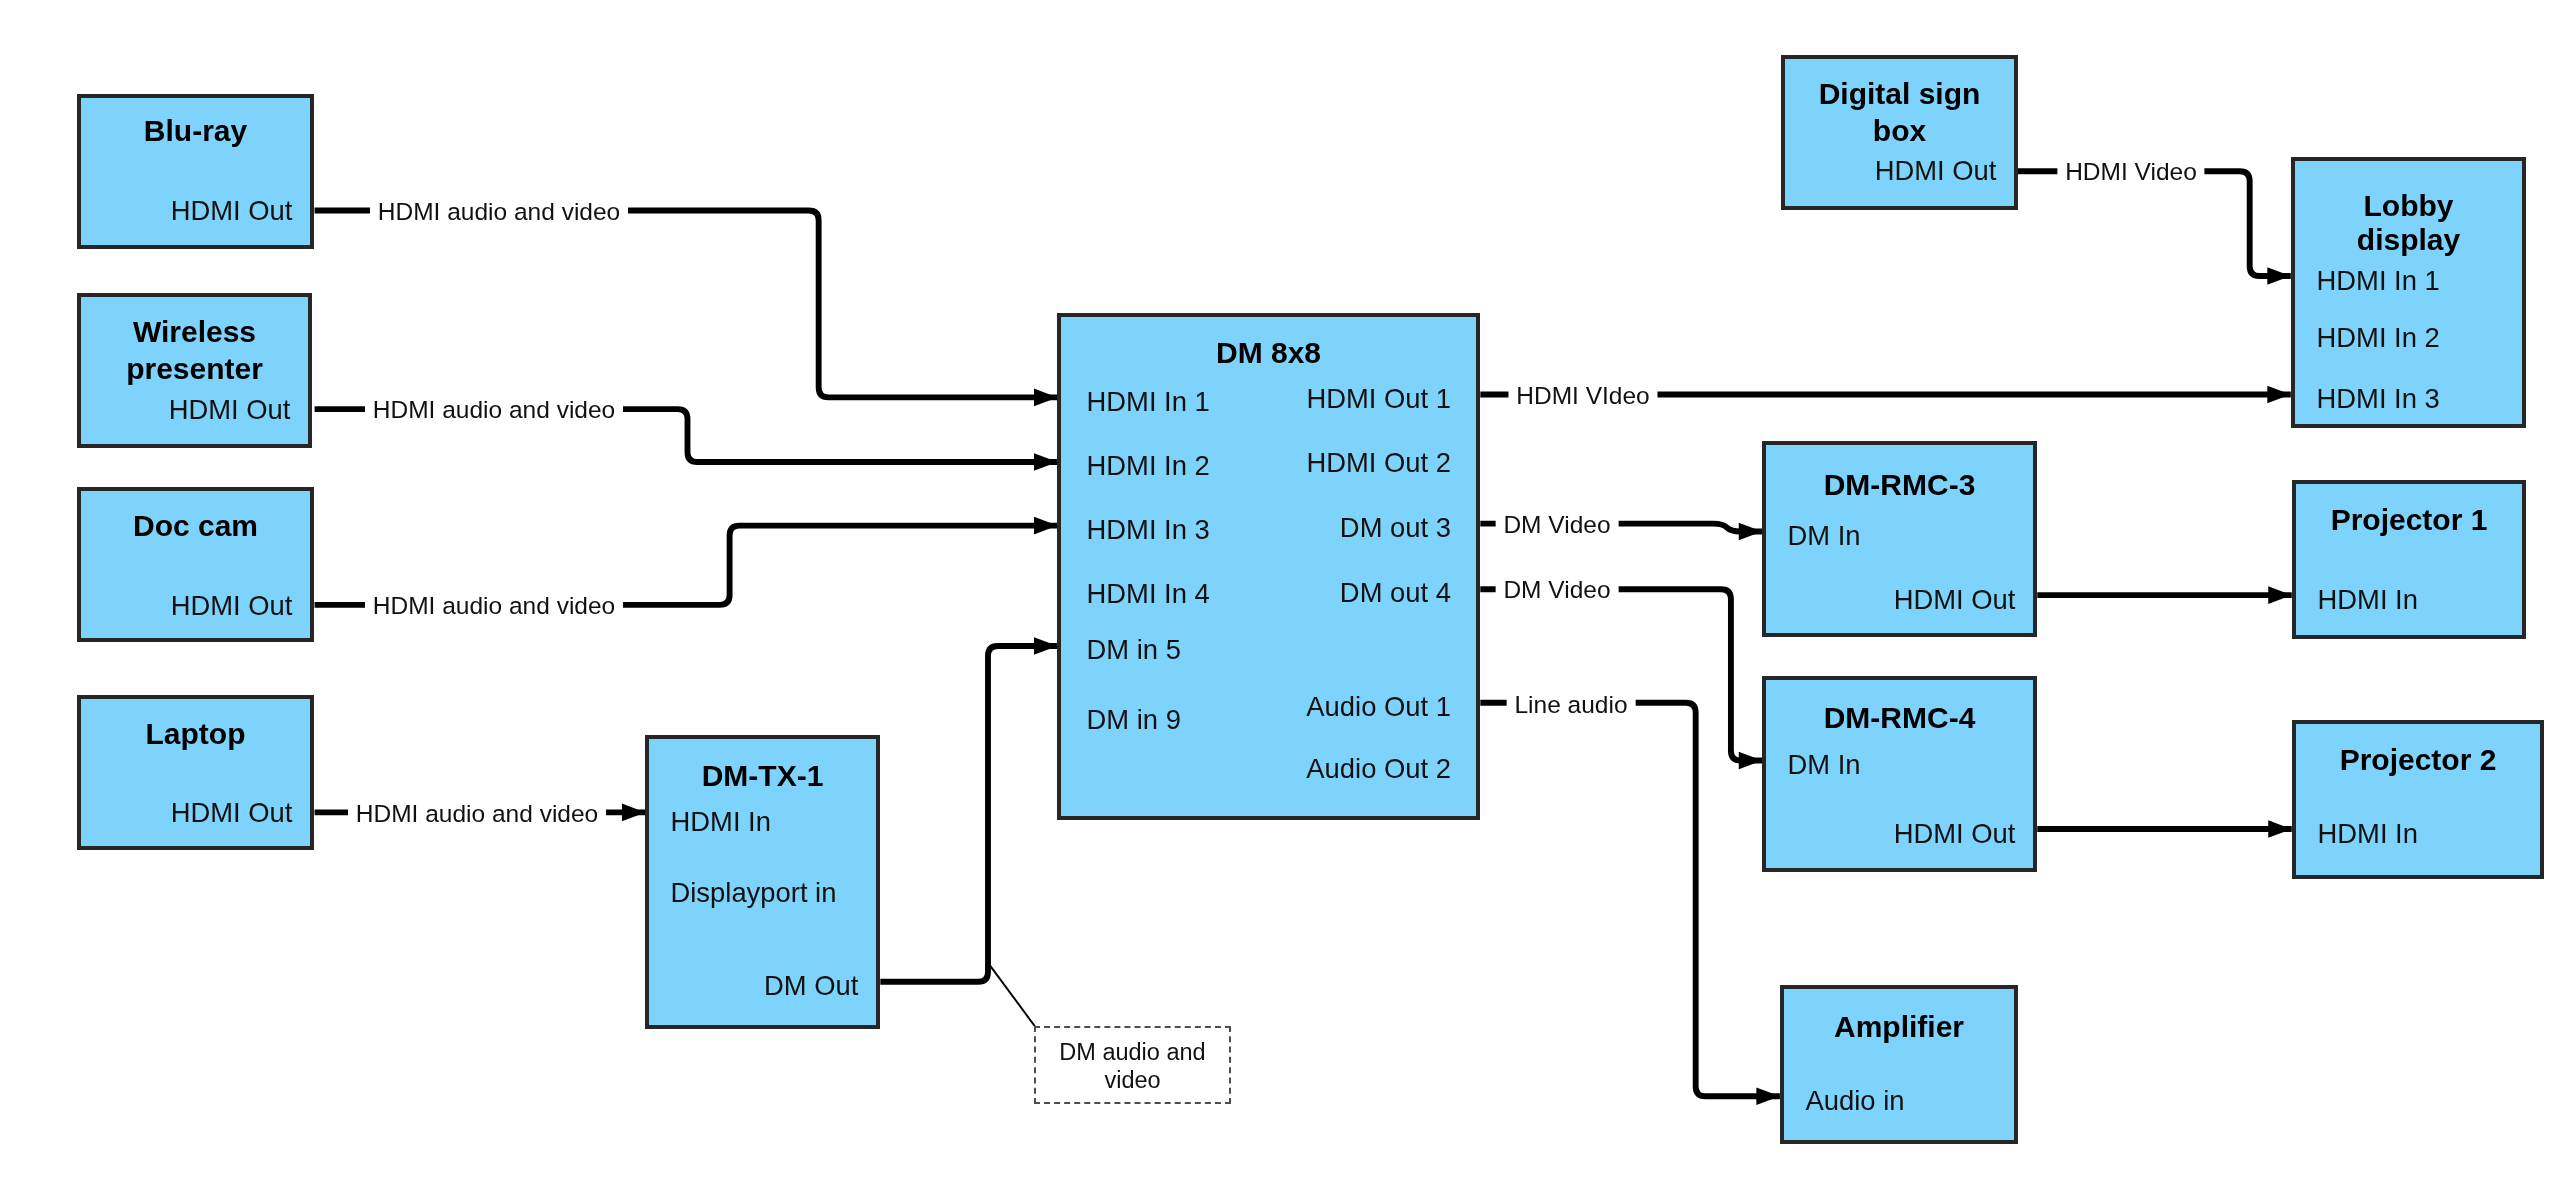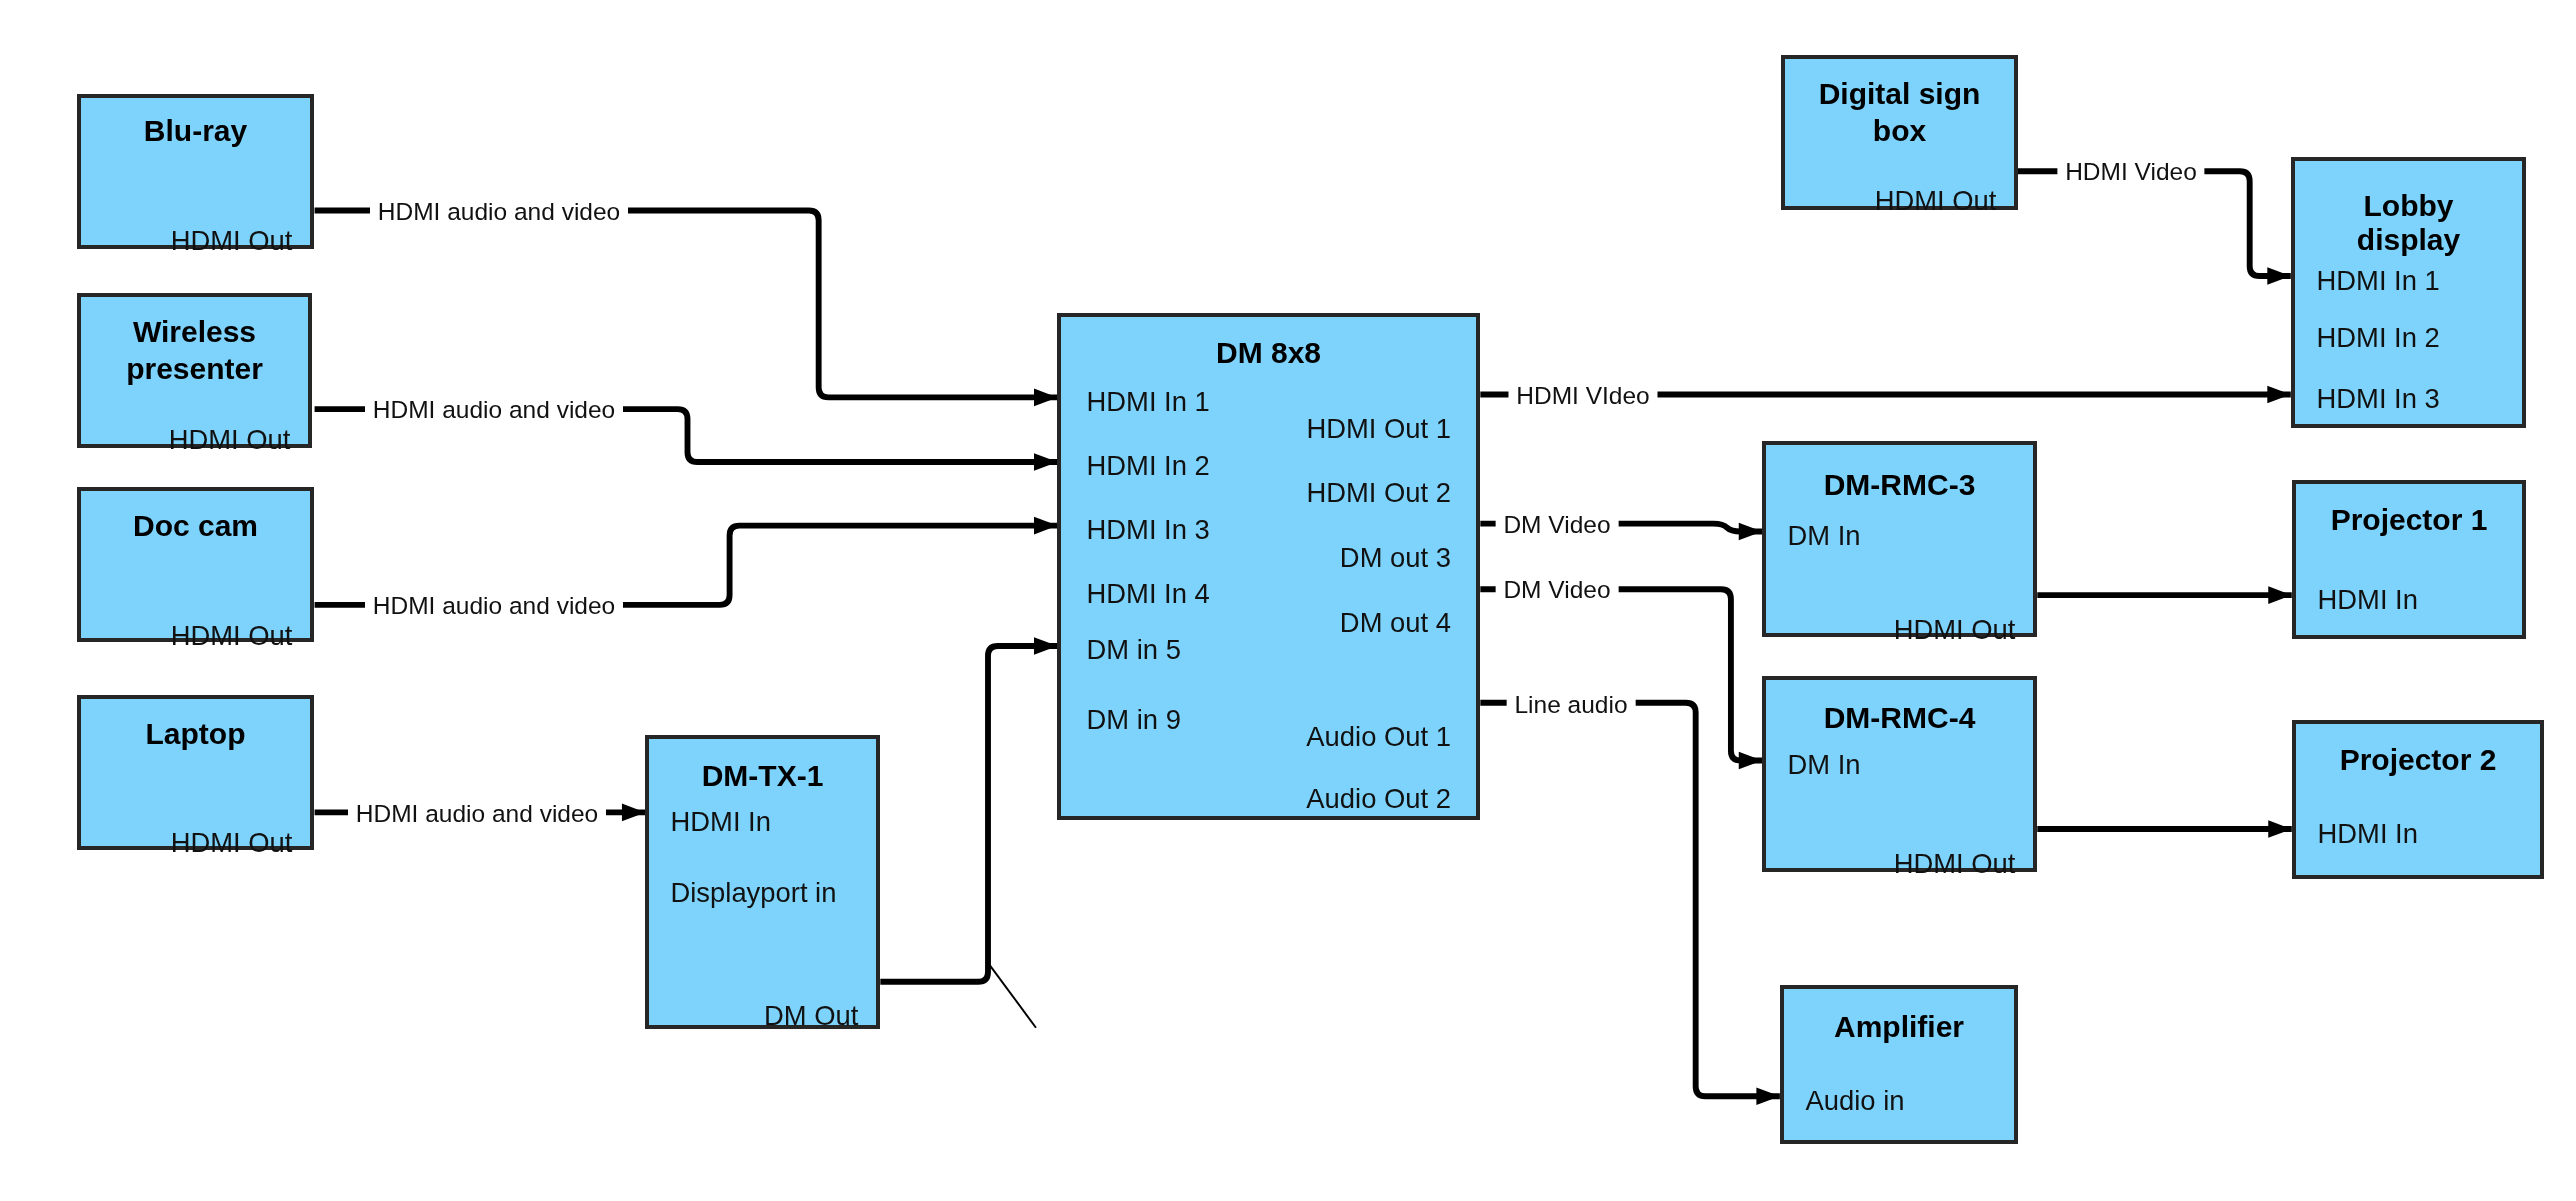--- a/index.html
+++ b/index.html
@@ -26,21 +26,21 @@
     font-size:30px;line-height:37px;
     white-space:nowrap;
   }
   .port{
     position:absolute;
     font-size:27.4px;line-height:29px;
     color:#111;
     white-space:nowrap;
   }
   .port.left{left:21.5px;}
-  .port.right{right:17.6px;text-align:right;margin-top:30px;}
+  .port.right{right:17.6px;text-align:right;}
   .dm-port.left{left:25.5px;}
   .dm-port.right{right:25px;}
   .edge-label{
     position:absolute;
     transform:translate(-50%,-50%);
     background:#ffffff;
     padding:0 7.8px;
     font-size:24.5px;line-height:29px;
     white-space:nowrap;
     z-index:3;
@@ -164,20 +164,24 @@
   <div class="node" style="left:2292px;top:720px;width:252px;height:159px">
     <div class="node-title" style="top:16.6px">Projector 2</div>
     <div class="port left" style="top:95px">HDMI In</div>
   </div>
 
   <div class="node" style="left:1780px;top:985px;width:238px;height:159px">
     <div class="node-title" style="top:18.6px">Amplifier</div>
     <div class="port left" style="top:97px">Audio in</div>
   </div>
 
+  <div class="note" style="left:1034px;top:1026px;width:197px;height:78px">
+    <div>DM audio and</div>
+    <div>video</div>
+  </div>
 
   <div class="edge-label" style="left:499px;top:211px">HDMI audio and video</div>
   <div class="edge-label" style="left:494px;top:409px">HDMI audio and video</div>
   <div class="edge-label" style="left:494px;top:605px">HDMI audio and video</div>
   <div class="edge-label" style="left:477px;top:813px">HDMI audio and video</div>
   <div class="edge-label" style="left:1583px;top:395px">HDMI VIdeo</div>
   <div class="edge-label" style="left:1557px;top:524px">DM Video</div>
   <div class="edge-label" style="left:1557px;top:589px">DM Video</div>
   <div class="edge-label" style="left:1571px;top:704px">Line audio</div>
   <div class="edge-label" style="left:2131px;top:171px">HDMI Video</div>

